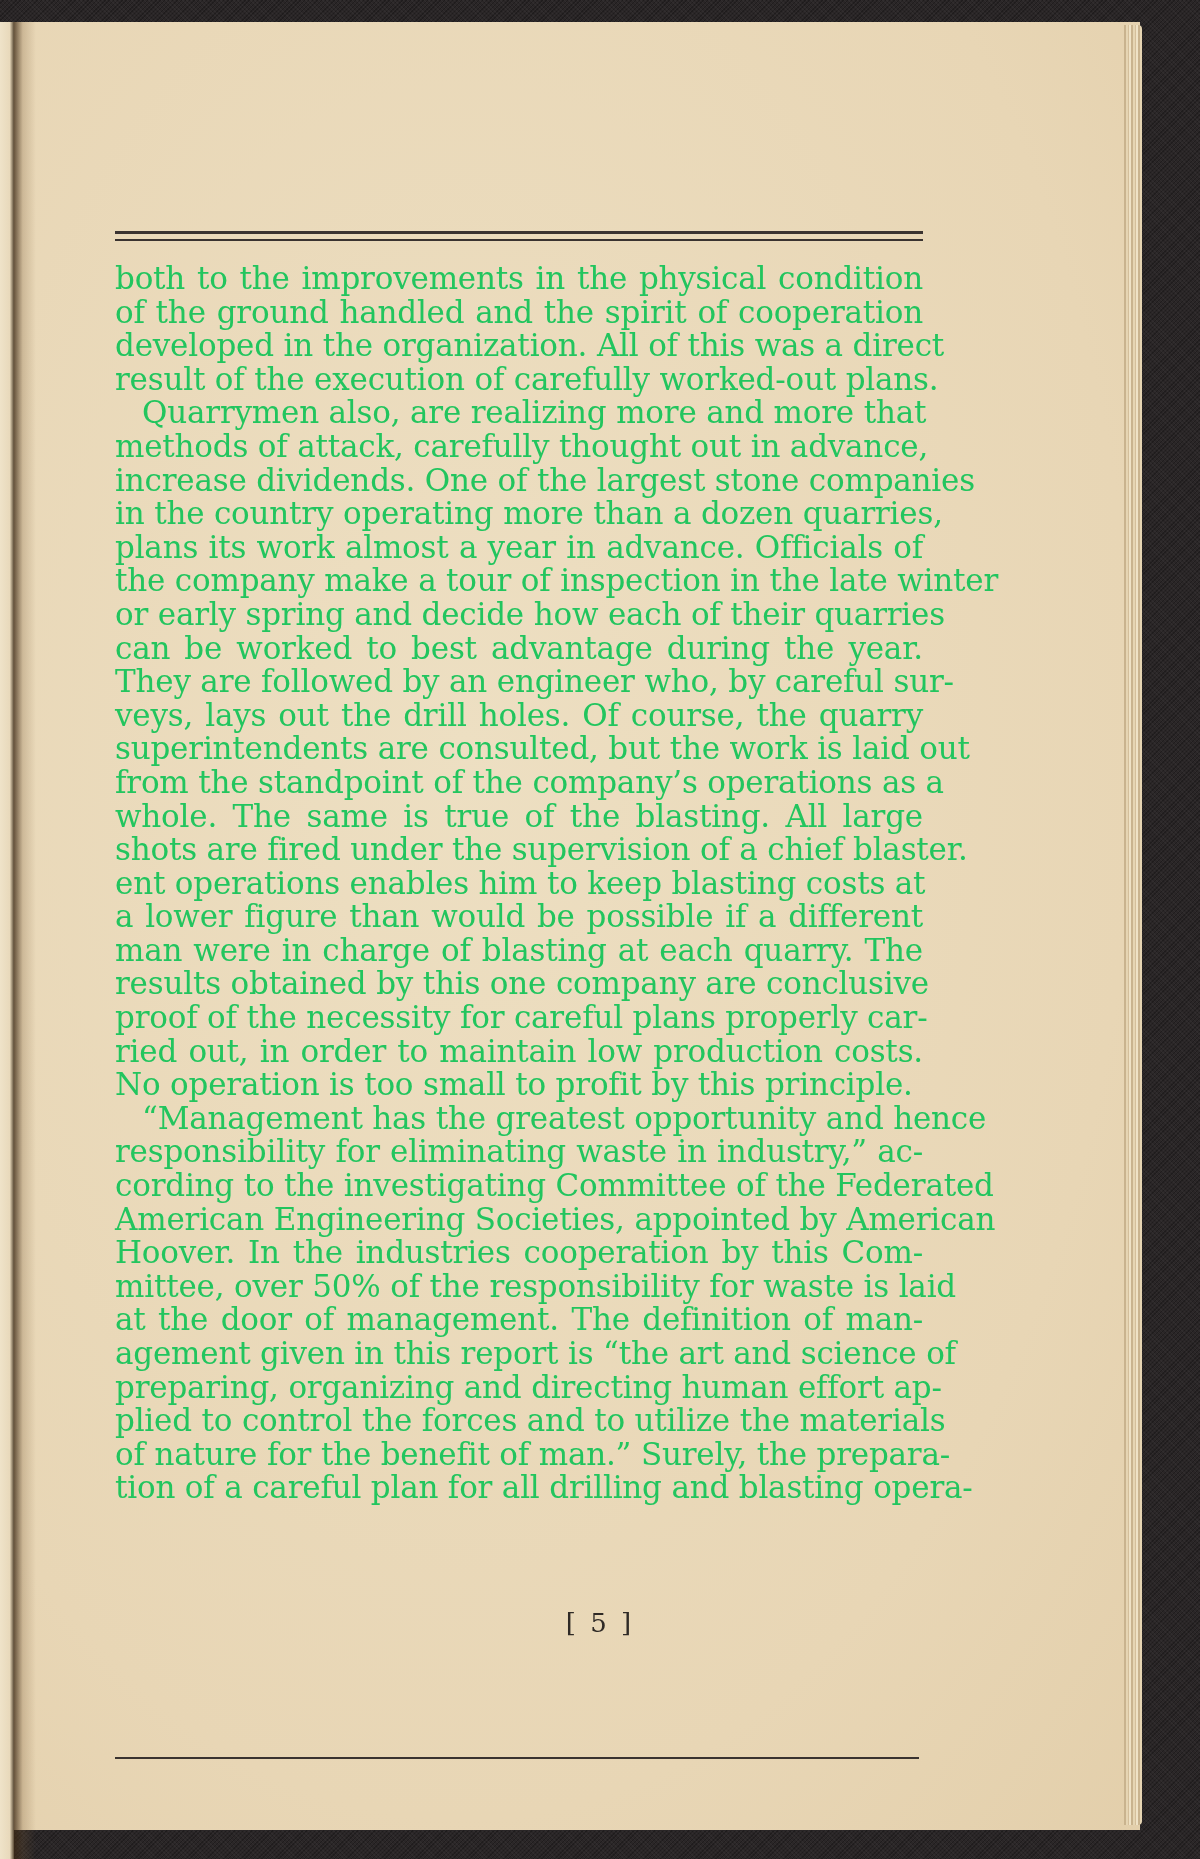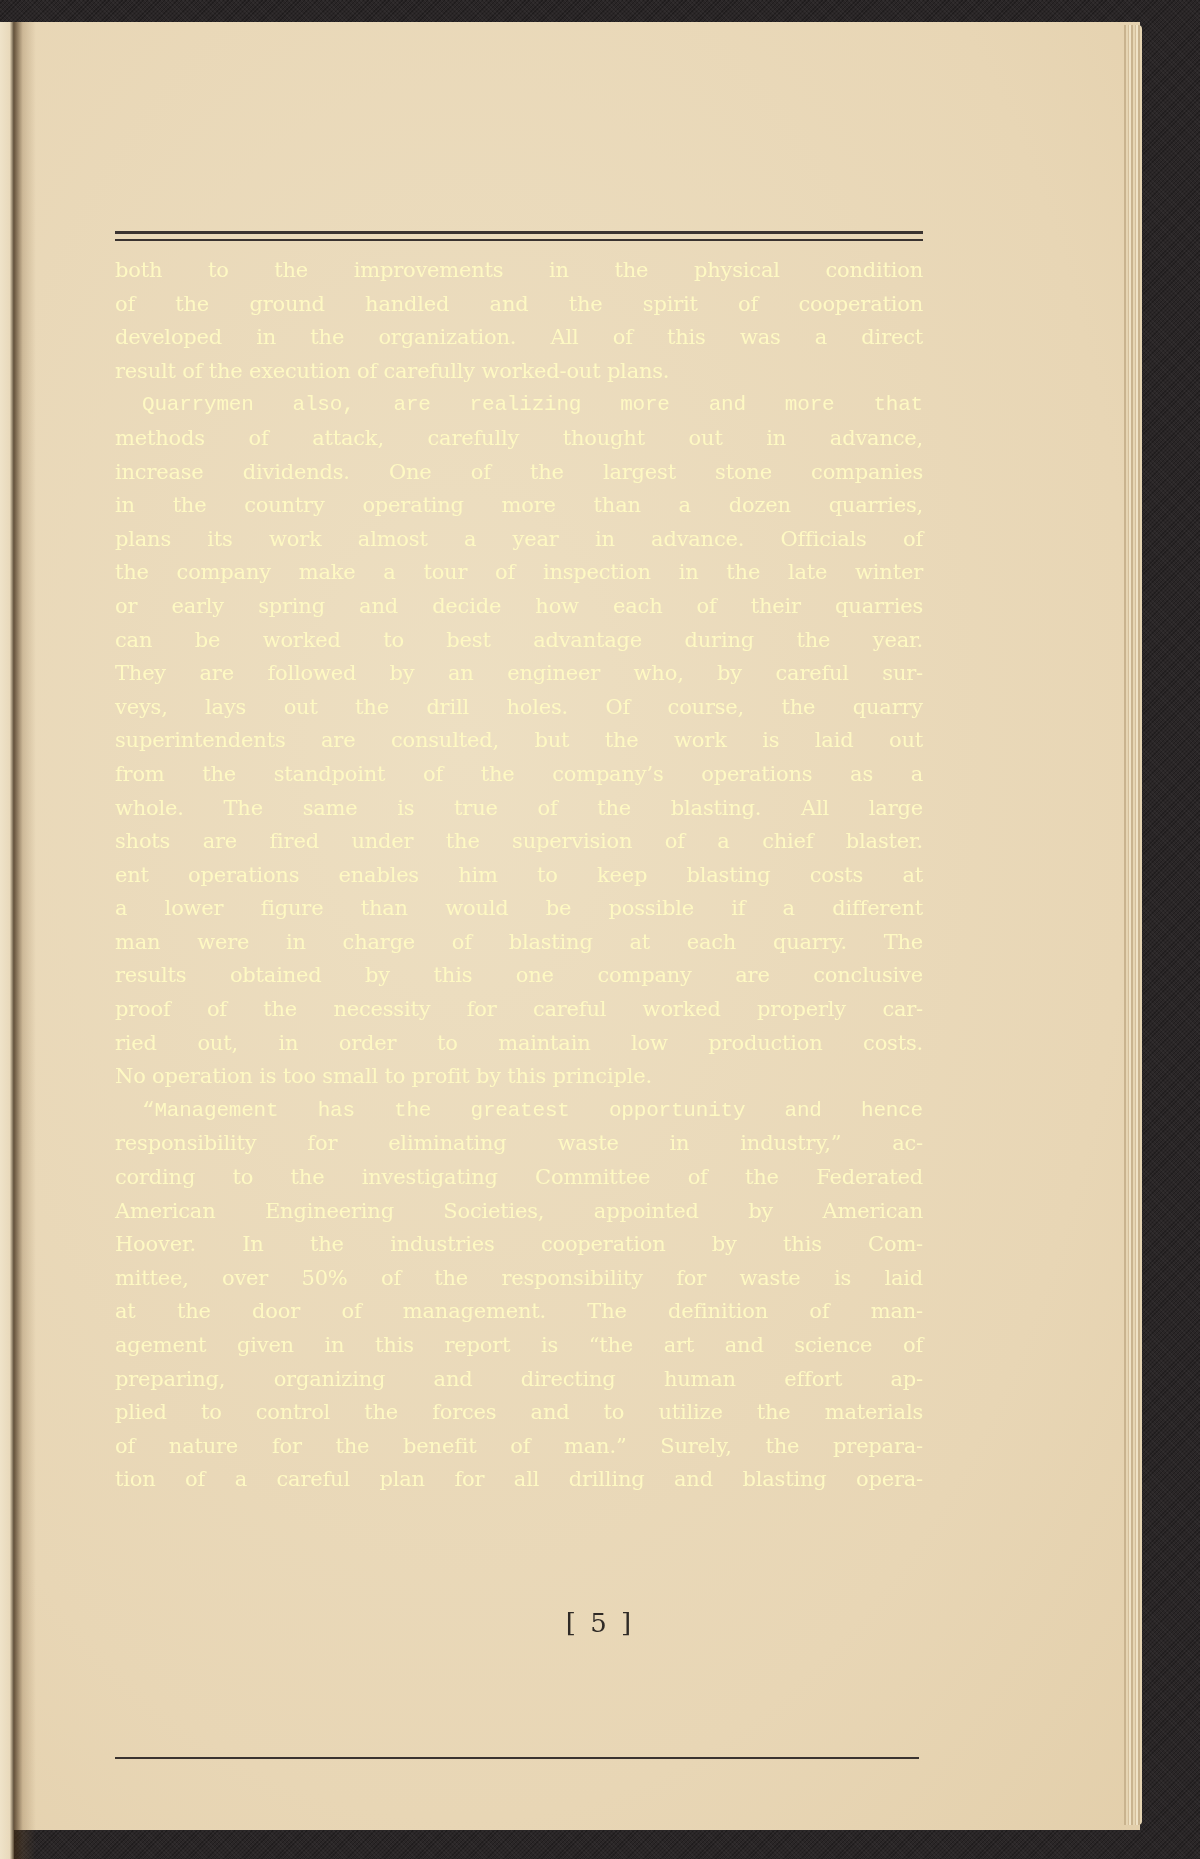--- a/index.html
+++ b/index.html
@@ -31,32 +31,32 @@
   .rule-top-thick {
     position: absolute; left: 115px; top: 231px; width: 808px; height: 3px; background: #3a3330;
   }
   .rule-top-thin {
     position: absolute; left: 115px; top: 239px; width: 808px; height: 1.5px; background: #3a3330;
   }
   .rule-bottom {
     position: absolute; left: 115px; top: 1757px; width: 804px; height: 1.5px; background: #3a3330;
   }
   .text-block {
-    position: absolute; left: 115px; top: 254px; width: 808px;
+    position: absolute; left: 115px; top: 262px; width: 808px;
     font-family: "DejaVu Serif", "Liberation Serif", serif;
-    font-size: 21px; line-height: 33.6px; color: #fef9c3;
+    font-size: 31px; line-height: 33.6px; color: #22c55e;
     letter-spacing: -0.2px;
   }
   .line {
     display: block; white-space: nowrap;
     text-align: justify; text-align-last: justify;
     height: 33.6px;
   }
   .line.last { text-align-last: left; }
-  .line.indent { padding-left: 27px; font-family: Liberation Mono, monospace; }
+  .line.indent { padding-left: 27px; }
   .page-number {
     position: absolute; left: 0; width: 1200px; top: 1595px; text-align: center;
     font-family: "DejaVu Serif", "Liberation Serif", serif;
     font-size: 26px; color: #2f2a26; letter-spacing: 3px;
     top: 1608px;
   }
 </style>
 </head>
 <body>
 
@@ -87,21 +87,21 @@
     <span class="line">They are followed by an engineer who, by careful sur-</span>
     <span class="line">veys, lays out the drill holes. Of course, the quarry</span>
     <span class="line">superintendents are consulted, but the work is laid out</span>
     <span class="line">from the standpoint of the company’s operations as a</span>
     <span class="line">whole. The same is true of the blasting. All large</span>
     <span class="line">shots are fired under the supervision of a chief blaster.</span>
     <span class="line">ent operations enables him to keep blasting costs at</span>
     <span class="line">a lower figure than would be possible if a different</span>
     <span class="line">man were in charge of blasting at each quarry. The</span>
     <span class="line">results obtained by this one company are conclusive</span>
-    <span class="line">proof of the necessity for careful worked properly car-</span>
+    <span class="line">proof of the necessity for careful plans properly car-</span>
     <span class="line">ried out, in order to maintain low production costs.</span>
     <span class="line last">No operation is too small to profit by this principle.</span>
   </div>
   <div>
     <span class="line indent">“Management has the greatest opportunity and hence</span>
     <span class="line">responsibility for eliminating waste in industry,” ac-</span>
     <span class="line">cording to the investigating Committee of the Federated</span>
     <span class="line">American Engineering Societies, appointed by American</span>
     <span class="line">Hoover. In the industries cooperation by this Com-</span>
     <span class="line">mittee, over 50% of the responsibility for waste is laid</span>

